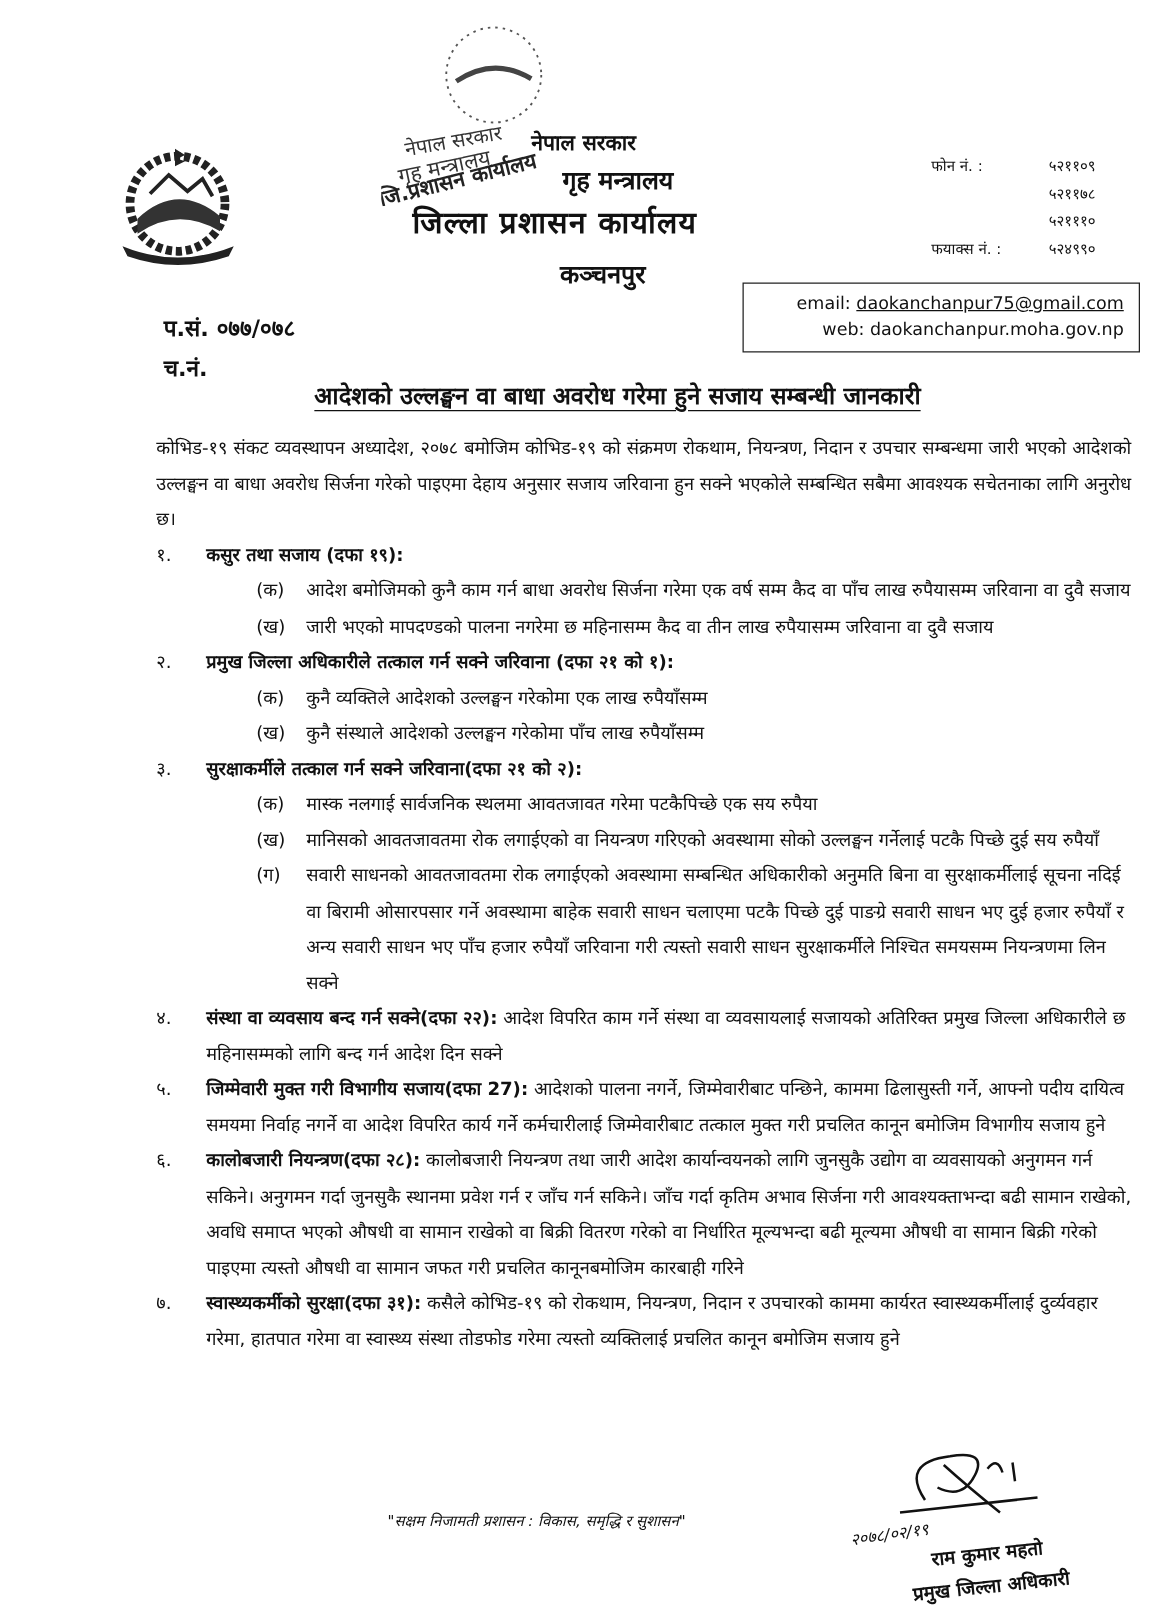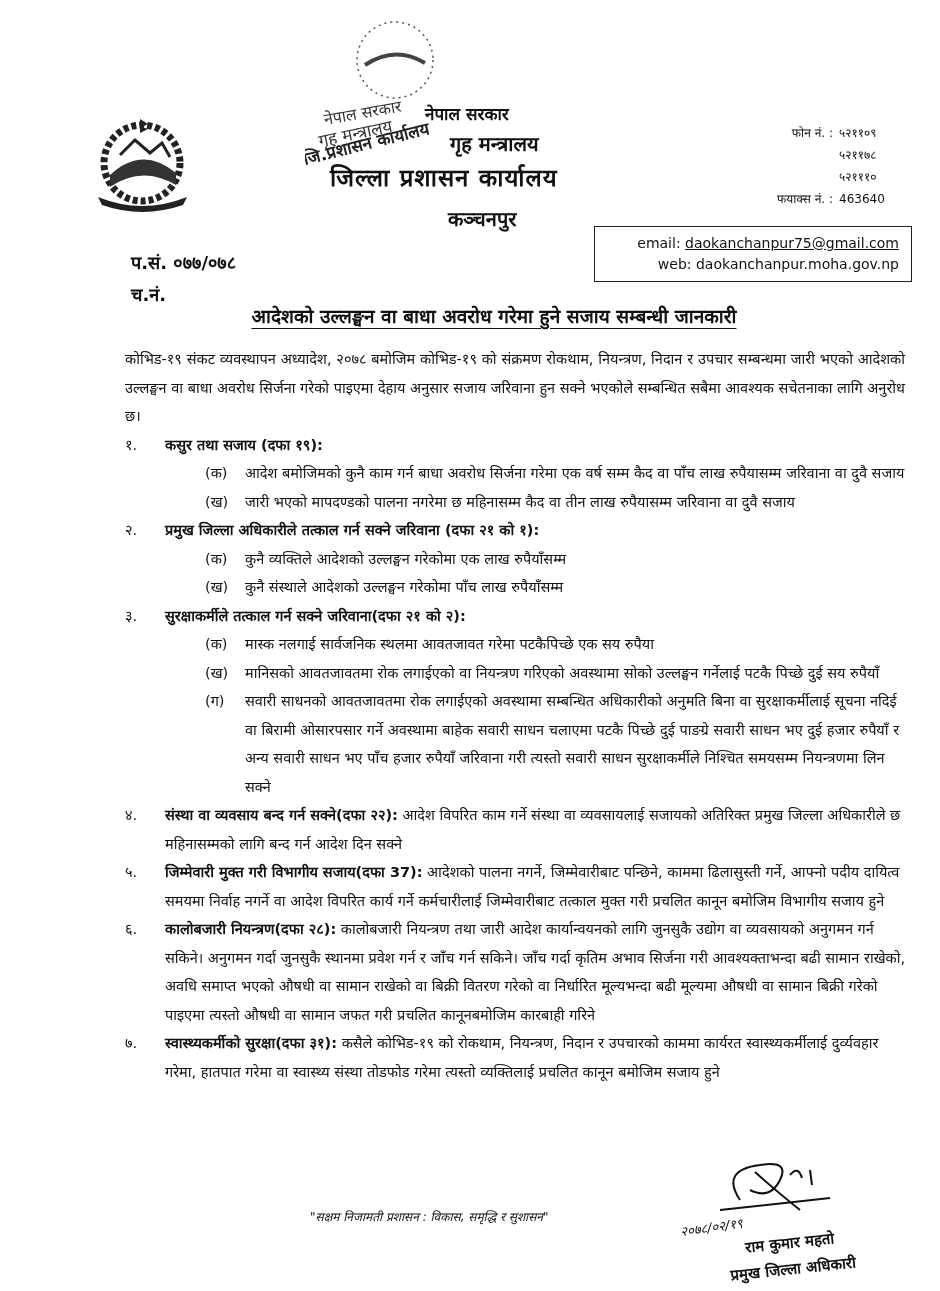--- a/index.html
+++ b/index.html
@@ -8,21 +8,21 @@
   .abs { position:absolute; }
   .emblem { left:90px; top:115px; width:105px; height:100px; }
   .stamp { left:305px; top:15px; width:210px; height:150px; }
   .hdr-line { left:0; width:940px; text-align:center; font-weight:bold; white-space:nowrap; }
   #gov { top:102px; left:425px; font-size:17px; text-align:left; width:auto; }
   #ministry { top:130px; left:450px; font-size:20px; text-align:left; width:auto; }
   #office { top:160px; left:330px; font-size:24px; text-align:left; width:auto; letter-spacing:1px; }
   #district { top:205px; left:448px; font-size:20px; text-align:center; width:auto; }
   .contact { left:745px; top:122px; font-size:12px; line-height:22px; }
   .contact .row { display:flex; white-space:nowrap; }
-  .contact .lbl { width:88px; text-align:right; padding-right:6px; }
+  .contact .lbl { width:88px; text-align:left; padding-right:6px; }
   .webbox { left:594px; top:226px; width:318px; height:56px; border:1px solid #222;
             text-align:right; font-size:14px; line-height:21px; padding:6px 12px 12px 0; box-sizing:border-box; }
   .webbox .em { text-decoration:underline; }
   .ref { left:131px; font-size:18px; font-weight:bold; }
   .title { top:303px; left:0; width:940px; text-align:center; font-size:19px; font-weight:bold;
            text-decoration:underline; text-underline-offset:5px;margin-left:24px; }
   .body { left:125px; top:345px; width:780px; font-size:14.5px; line-height:28.5px; }
   .intro { text-align:justify; margin:0; }
   .sec { position:relative; padding-left:40px; margin:0; }
   .sec .num { position:absolute; left:0; top:0; }
@@ -67,21 +67,21 @@
   <div class="row">
     <span class="lbl"></span>
     <span>५२११७८</span>
   </div>
   <div class="row">
     <span class="lbl"></span>
     <span>५२१११०</span>
   </div>
   <div class="row">
     <span class="lbl">फयाक्स नं. :</span>
-    <span>463640</span>
+    <span>५२४९९०</span>
   </div>
 </div>
 
 <div class="abs webbox">
   <div>
     <span>email:</span>
     <span class="em">daokanchanpur75@gmail.com</span>
   </div>
   <div>
     <span>web:</span>
@@ -101,21 +101,21 @@
       <div class="sub"><span class="lt">(क)</span><span>आदेश बमोजिमको कुनै काम गर्न बाधा अवरोध सिर्जना गरेमा  एक वर्ष सम्म कैद वा पाँच लाख रुपैयासम्म  जरिवाना वा दुवै सजाय</span></div>
       <div class="sub"><span class="lt">(ख)</span><span>जारी भएको मापदण्डको पालना नगरेमा  छ महिनासम्म कैद वा तीन लाख रुपैयासम्म जरिवाना वा दुवै सजाय</span></div>
       <div class="sec"><span class="num">२.</span><span class="head">प्रमुख जिल्ला अधिकारीले तत्काल गर्न सक्ने जरिवाना (दफा २१ को १):</span><span></span></div>
       <div class="sub"><span class="lt">(क)</span><span>कुनै व्यक्तिले आदेशको उल्लङ्घन गरेकोमा एक लाख रुपैयाँसम्म</span></div>
       <div class="sub"><span class="lt">(ख)</span><span>कुनै संस्थाले आदेशको उल्लङ्घन गरेकोमा पाँच लाख रुपैयाँसम्म</span></div>
       <div class="sec"><span class="num">३.</span><span class="head">सुरक्षाकर्मीले तत्काल गर्न सक्ने जरिवाना(दफा २१ को २):</span><span></span></div>
       <div class="sub"><span class="lt">(क)</span><span>मास्क नलगाई सार्वजनिक स्थलमा आवतजावत गरेमा पटकैपिच्छे एक सय रुपैया</span></div>
       <div class="sub"><span class="lt">(ख)</span><span>मानिसको आवतजावतमा रोक लगाईएको वा नियन्त्रण गरिएको अवस्थामा सोको उल्लङ्घन गर्नेलाई पटकै पिच्छे दुई सय रुपैयाँ</span></div>
       <div class="sub"><span class="lt">(ग)</span><span>सवारी साधनको आवतजावतमा रोक लगाईएको अवस्थामा सम्बन्धित अधिकारीको अनुमति बिना वा सुरक्षाकर्मीलाई सूचना नदिई वा बिरामी ओसारपसार गर्ने अवस्थामा बाहेक सवारी साधन चलाएमा पटकै पिच्छे दुई पाङग्रे सवारी साधन भए दुई हजार रुपैयाँ र अन्य सवारी साधन भए पाँच हजार रुपैयाँ जरिवाना गरी त्यस्तो सवारी साधन सुरक्षाकर्मीले निश्चित समयसम्म नियन्त्रणमा लिन सक्ने</span></div>
       <div class="sec"><span class="num">४.</span><span class="head">संस्था वा व्यवसाय बन्द गर्न सक्ने(दफा २२):</span><span> आदेश विपरित काम गर्ने संस्था वा व्यवसायलाई सजायको अतिरिक्त प्रमुख जिल्ला अधिकारीले छ महिनासम्मको लागि बन्द गर्न आदेश दिन सक्ने</span></div>
-      <div class="sec"><span class="num">५.</span><span class="head">जिम्मेवारी मुक्त गरी विभागीय सजाय(दफा 37):</span><span> आदेशको पालना नगर्ने, जिम्मेवारीबाट पन्छिने, काममा ढिलासुस्ती गर्ने, आफ्नो पदीय दायित्व समयमा निर्वाह नगर्ने वा आदेश विपरित कार्य गर्ने कर्मचारीलाई जिम्मेवारीबाट तत्काल मुक्त गरी प्रचलित कानून बमोजिम विभागीय सजाय हुने</span></div>
+      <div class="sec"><span class="num">५.</span><span class="head">जिम्मेवारी मुक्त गरी विभागीय सजाय(दफा 27):</span><span> आदेशको पालना नगर्ने, जिम्मेवारीबाट पन्छिने, काममा ढिलासुस्ती गर्ने, आफ्नो पदीय दायित्व समयमा निर्वाह नगर्ने वा आदेश विपरित कार्य गर्ने कर्मचारीलाई जिम्मेवारीबाट तत्काल मुक्त गरी प्रचलित कानून बमोजिम विभागीय सजाय हुने</span></div>
       <div class="sec"><span class="num">६.</span><span class="head">कालोबजारी नियन्त्रण(दफा २८):</span><span> कालोबजारी नियन्त्रण तथा जारी आदेश कार्यान्वयनको लागि जुनसुकै उद्योग वा व्यवसायको अनुगमन गर्न सकिने। अनुगमन गर्दा जुनसुकै स्थानमा प्रवेश गर्न र जाँच गर्न सकिने। जाँच गर्दा कृतिम अभाव सिर्जना गरी आवश्यक्ताभन्दा बढी सामान राखेको, अवधि समाप्त भएको औषधी वा सामान राखेको वा बिक्री वितरण गरेको वा निर्धारित मूल्यभन्दा बढी मूल्यमा औषधी वा सामान बिक्री गरेको पाइएमा त्यस्तो औषधी वा सामान जफत गरी प्रचलित कानूनबमोजिम कारबाही गरिने</span></div>
       <div class="sec"><span class="num">७.</span><span class="head">स्वास्थ्यकर्मीको सुरक्षा(दफा ३१):</span><span> कसैले कोभिड-१९ को रोकथाम, नियन्त्रण, निदान र उपचारको काममा कार्यरत स्वास्थ्यकर्मीलाई दुर्व्यवहार गरेमा, हातपात गरेमा वा स्वास्थ्य संस्था तोडफोड गरेमा त्यस्तो व्यक्तिलाई प्रचलित कानून बमोजिम सजाय हुने</span></div>
     </div>
 </div>
 
 <div class="abs motto">"सक्षम निजामती प्रशासन : विकास, समृद्धि र सुशासन"</div>
 <svg class="abs sig" viewBox="0 0 200 80">
   <path d="M60 40 Q40 10 80 5 Q110 0 100 20 Q90 40 70 30 M75 12 Q95 30 120 50 M40 50 L150 38" fill="none" stroke="#111" stroke-width="2"></path>
   <path d="M110 15 Q118 5 122 18 M130 10 L132 25" fill="none" stroke="#111" stroke-width="2"></path>
 </svg>

